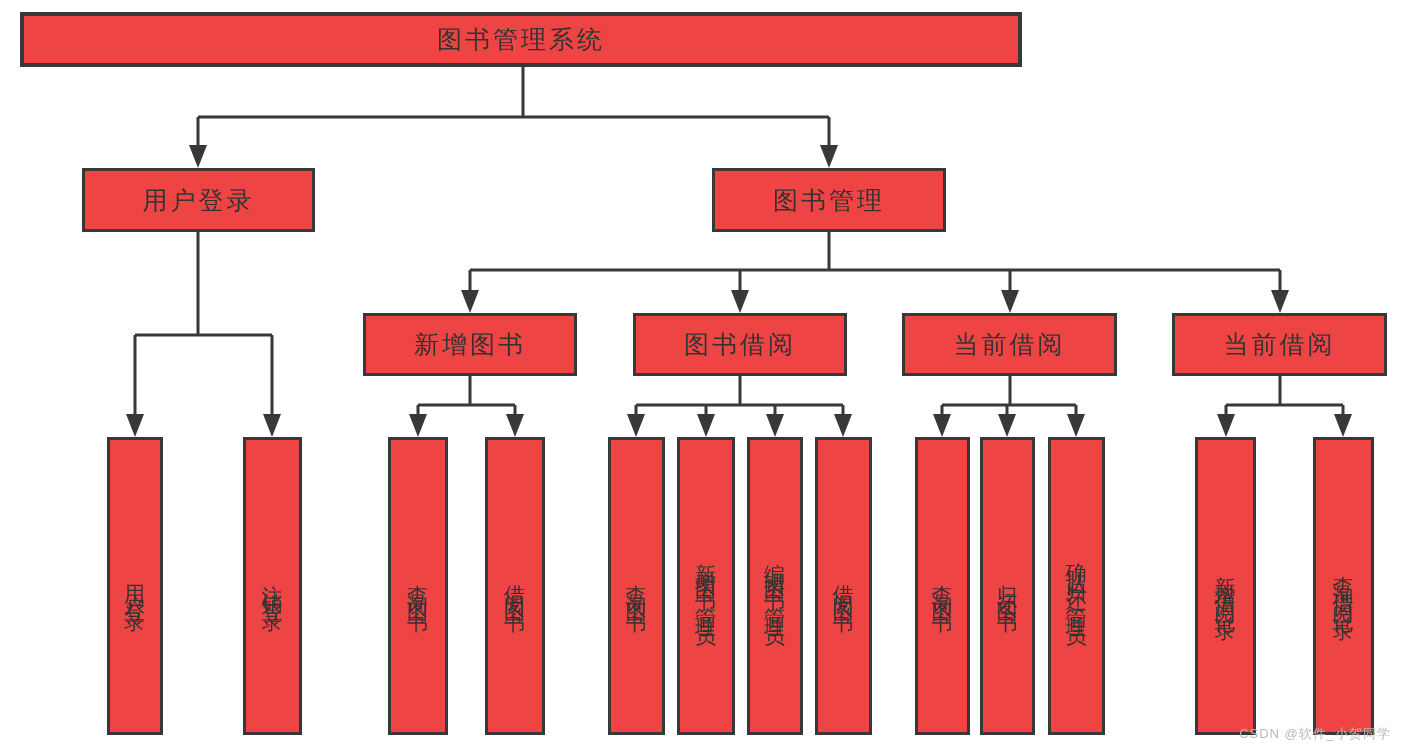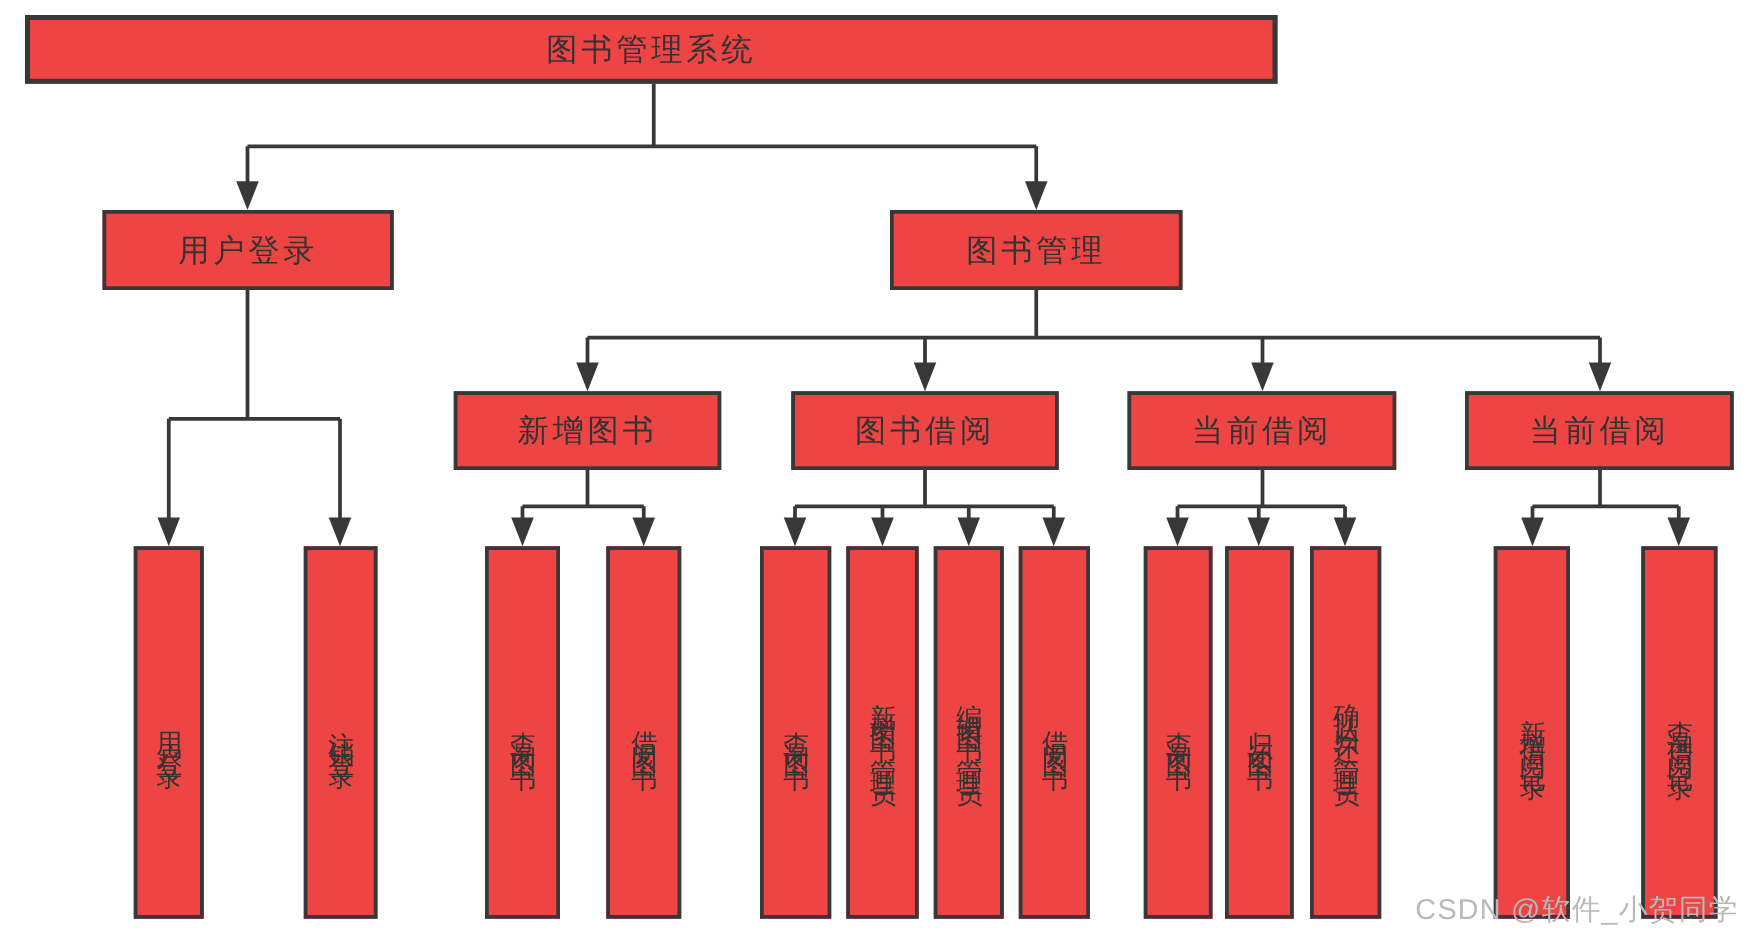--- a/index.html
+++ b/index.html
@@ -35,21 +35,21 @@
   .box.v span {
     writing-mode: vertical-rl;
     text-orientation: mixed;
     letter-spacing: 9px;
     line-height: 1;
   }
   .watermark {
     position: absolute;
     right: 14px;
     bottom: 4px;
-    font-size: 23px;
+    font-size: 13px;
     letter-spacing: 1px;
     color: var(--wm, #b9b9b9);
     white-space: nowrap;
   }
 </style>
 </head>
 <body>
 
 <div class="canvas">
 

